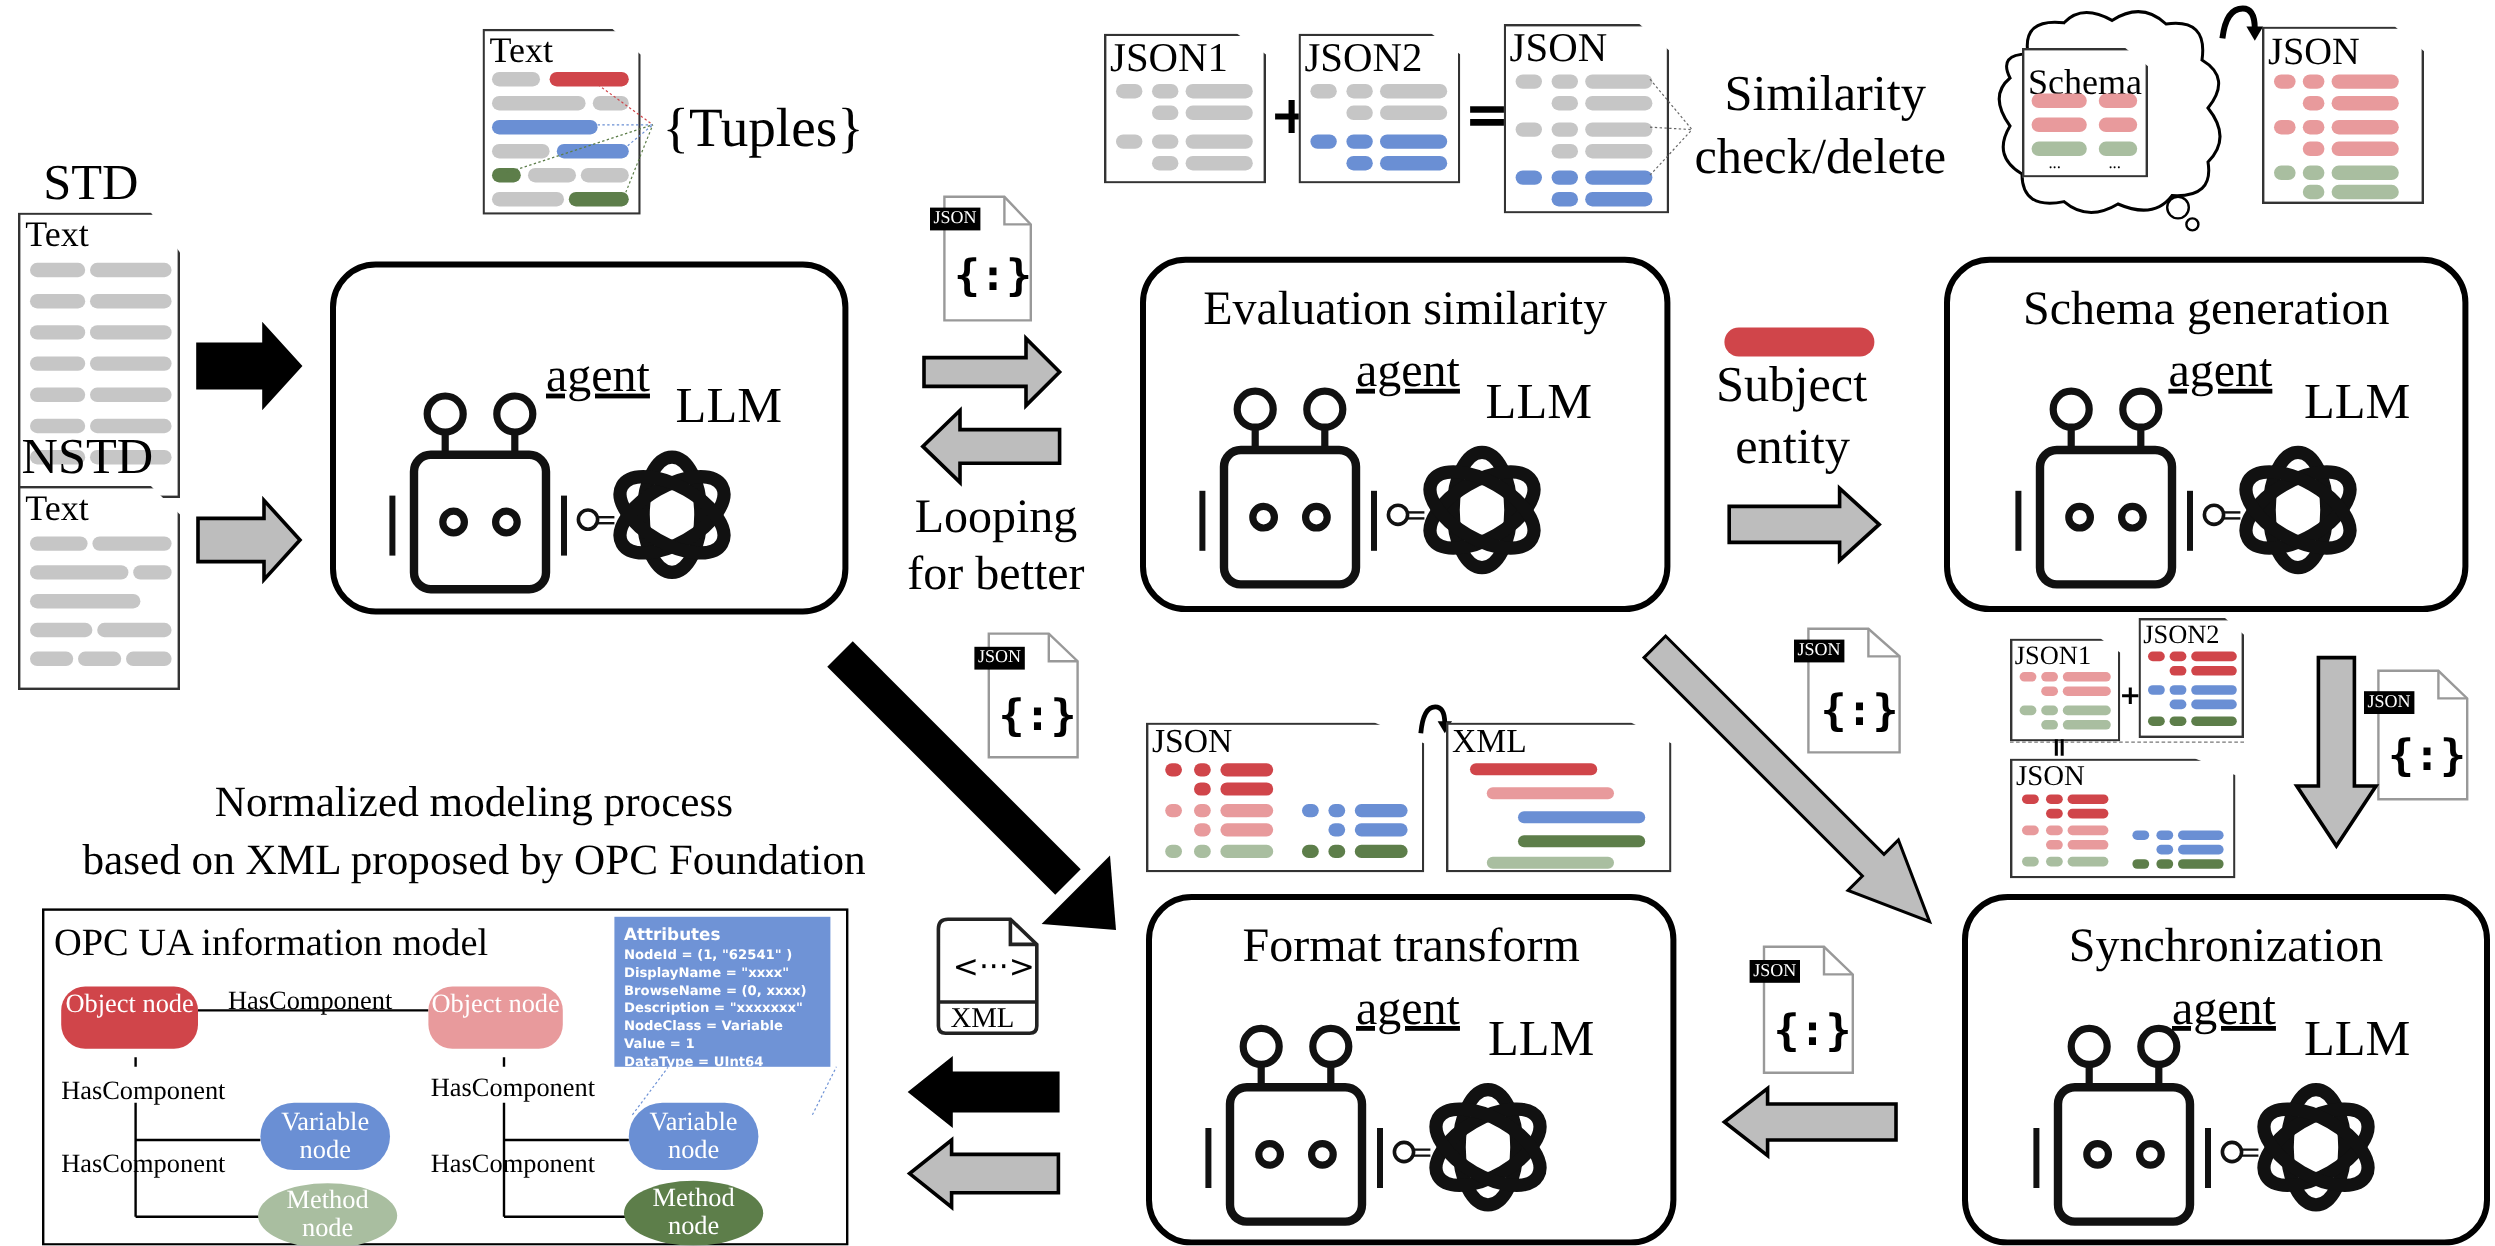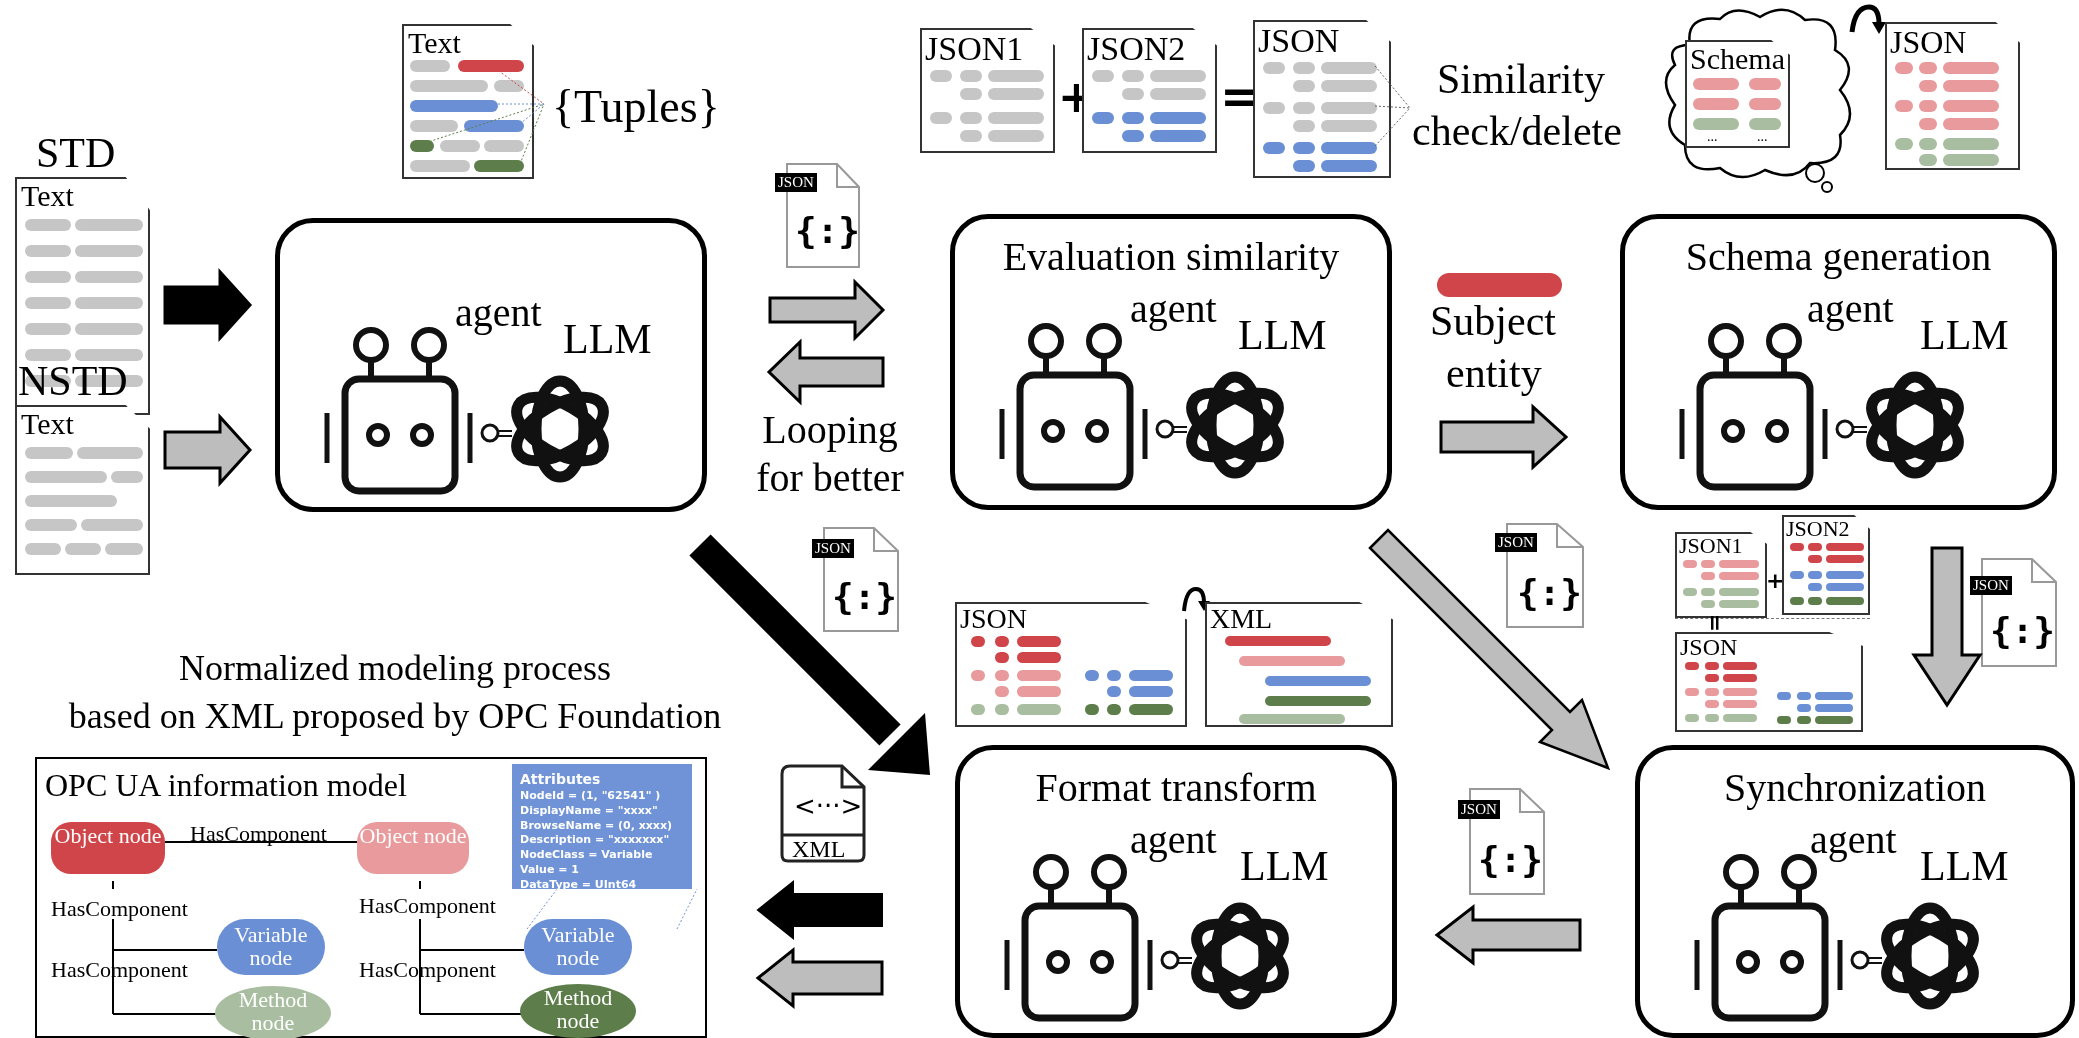--- a/index.html
+++ b/index.html
@@ -1,21 +1,21 @@
 <!DOCTYPE html>
 <html><head>
 <meta charset="utf-8">
 <style>
   html,body{margin:0;padding:0;background:#fff;}
   body{width:2079px;height:1038px;position:relative;overflow:hidden;font-family:"Liberation Serif","DejaVu Serif",serif;color:#000;}
   .abs{position:absolute;}
   .t{position:absolute;white-space:nowrap;line-height:1;}
   .agent-box{position:absolute;border:5px solid #000;border-radius:38px;background:#fff;box-sizing:border-box;}
   .agent-title{position:absolute;left:0;right:0;text-align:center;font-size:40px;top:14px;}
-  .agent-sub{position:absolute;font-size:40px;}
+  .agent-sub{position:absolute;font-size:40px;text-decoration:underline;}
   .llm{position:absolute;font-size:42px;}
   .doc{position:absolute;background:#fff;border:2px solid #333;box-sizing:border-box;clip-path:polygon(0 0,82% 0,100% 14%,100% 100%,0 100%);}
   .bar{position:absolute;height:12px;border-radius:6px;}
   .g{background:#c6c6c6;} .r{background:#d0454a;} .pr{background:#e89a9c;} .b{background:#6a8fd4;} .dg{background:#5d7e4a;} .lg{background:#a9bea0;}
   svg{position:absolute;overflow:visible;}
   .jicon{position:absolute;}
   .opc{position:absolute;border:2px solid #000;background:#fff;box-sizing:border-box;}
   .node-rect{position:absolute;color:#fff;text-align:center;font-size:22px;line-height:1.05;border-radius:20px;}
   .node-pill{position:absolute;color:#fff;text-align:center;font-size:22px;line-height:1.05;border-radius:40px;}
   .node-ell{position:absolute;color:#fff;text-align:center;font-size:22px;line-height:1.05;border-radius:50%;}
@@ -364,21 +364,21 @@
 </svg>
 <div class="t" style="left:1437px;top:58px;font-size:42px;text-align:right;">Similarity</div>
 <div class="t" style="left:1412px;top:110px;font-size:42px;">check/delete</div>
 
 <svg style="left:1655px;top:5px;" width="210" height="195">
   <path d="M35,40 Q30,10 65,14 Q80,-2 105,12 Q130,-4 150,15 Q185,10 180,45 Q205,60 185,85 Q205,110 185,130 Q190,160 155,158 Q140,178 110,165 Q85,180 65,163 Q30,170 30,140 Q5,125 20,100 Q2,75 20,60 Q10,40 35,40 Z" fill="#fff" stroke="#000" stroke-width="2.5"></path>
   <circle cx="160" cy="168" r="9" fill="#fff" stroke="#000" stroke-width="2"></circle>
   <circle cx="172" cy="182" r="5" fill="#fff" stroke="#000" stroke-width="2"></circle>
 </svg>
 <div class="doc" style="left:1685px;top:40px;width:105px;height:108px;">
-  <div class="t" style="left:3px;top:2px;font-size:30px;">Schema</div>
+  <div class="t" style="left:3px;top:12px;font-size:30px;">Schema</div>
   <div class="bar pr" style="left:6px;top:36px;width:46px;"></div>
     <div class="bar pr" style="left:62px;top:36px;width:32px;"></div>
   <div class="bar pr" style="left:6px;top:56px;width:46px;"></div>
     <div class="bar pr" style="left:62px;top:56px;width:32px;"></div>
   <div class="bar lg" style="left:6px;top:76px;width:46px;"></div>
     <div class="bar lg" style="left:62px;top:76px;width:32px;"></div>
   <div class="t" style="left:20px;top:88px;font-size:14px;">...</div>
   <div class="t" style="left:70px;top:88px;font-size:14px;">...</div>
 </div>
 <svg style="left:1847px;top:2px;" width="40" height="35">

